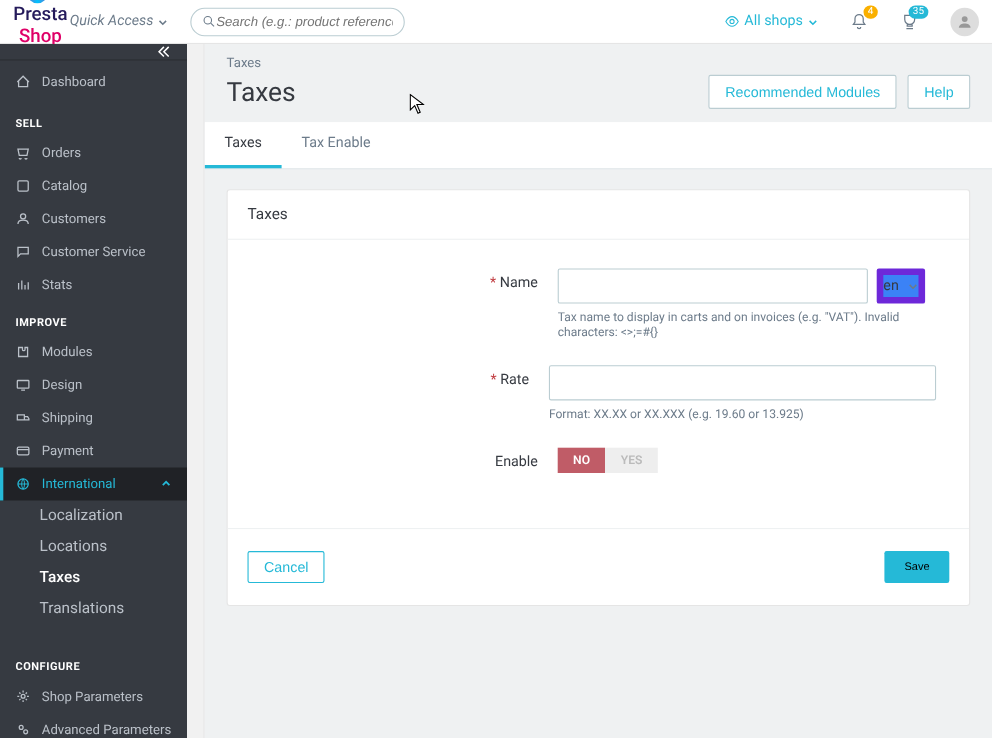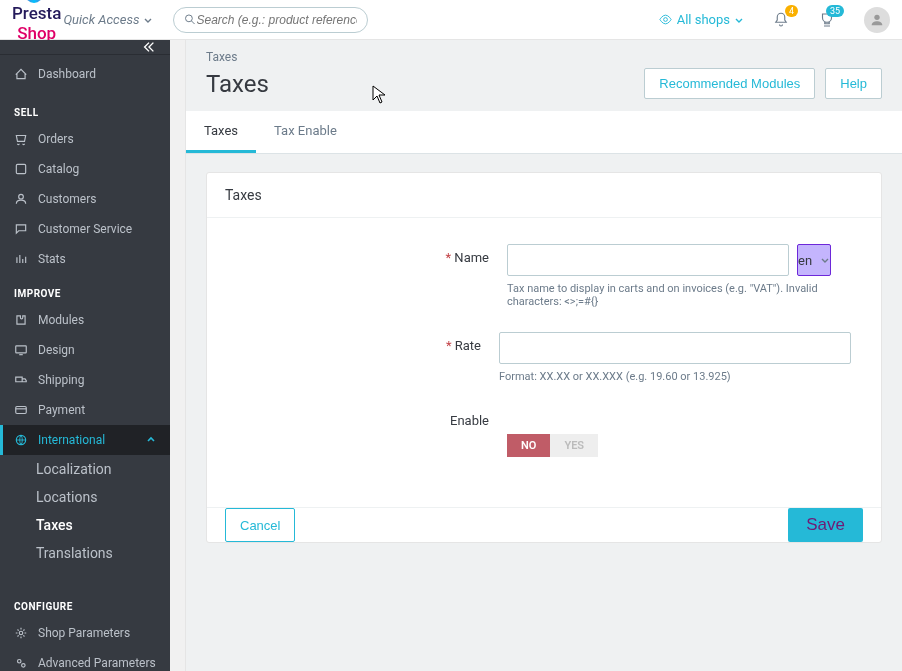--- a/index.html
+++ b/index.html
@@ -44,29 +44,29 @@
 .panel-head { padding: 14px 18px; border-bottom: 1px solid #eef1f2; font-size: 14px; }
 .panel-body { padding: 26px 30px; }
 .frow { display: flex; align-items: flex-start; margin-bottom: 24px; }
 .flabel { width: 270px; text-align: right; padding-right: 18px; padding-top: 6px; font-size: 13px; }
 .req { color: #c23f44; }
 .finput-wrap { flex: 1; }
 .finput { display: flex; gap: 8px; }
 .finput input { border: 1px solid #bbcdd2; height: 32px; padding: 0 10px; font-size: 13px; border-radius: 2px; }
 .name-input { width: 282px; }
 .rate-input { width: 352px; }
-.lang-btn { height: 32px; border: 1px solid #6d28d9; padding: 0 0; background: #c4b5fd; display: flex; align-items: center; gap: 8px; cursor: pointer; border-radius: 2px; font-size: 13px; }
+.lang-btn { height: 32px; border: 6px solid #6d28d9; padding: 0 0; background: #3b82f6; display: flex; align-items: center; gap: 8px; cursor: pointer; border-radius: 2px; font-size: 13px; }
 .fhelp { font-size: 11px; color: #6c7b8a; margin-top: 6px; }
-.toggle { display: flex; margin-top: 27px; }
+.toggle { display: flex; }
 .toggle-opt { padding: 5px 14px; font-size: 11px; font-weight: 600; cursor: pointer; }
 .toggle-opt.no { background: #c05c67; color: #fff; }
 .toggle-opt.yes { background: #eee; color: #bbb; }
-.panel-foot { padding: 0 18px; border-top: 1px solid #eef1f2; display: flex; }
+.panel-foot { padding: 20px 18px; border-top: 1px solid #eef1f2; display: flex; }
 .btn-cancel { border: 1px solid #25b9d7; color: #25b9d7; background: #fff; padding: 6px 14px; cursor: pointer; border-radius: 2px; font-size: 13px; }
-.btn-save { margin-left: auto; background: #25b9d7; color: #701a75; border: none; padding: 7px 18px; cursor: pointer; border-radius: 2px; font-size: 17px; }
+.btn-save { margin-left: auto; background: #25b9d7; color: #000000; border: none; padding: 7px 18px; cursor: pointer; border-radius: 2px; font-size: 10px; }
 .cursor-img { position: absolute; left: 372px; top: 85px; pointer-events: none; font-size: 16px; color: #000; }
 svg { display: block; }
 </style>
 </head>
 <body>
 
 <div class="topbar">
   <div class="logo">
     <span class="logo-mark"></span>
     <span class="presta">Presta</span>

